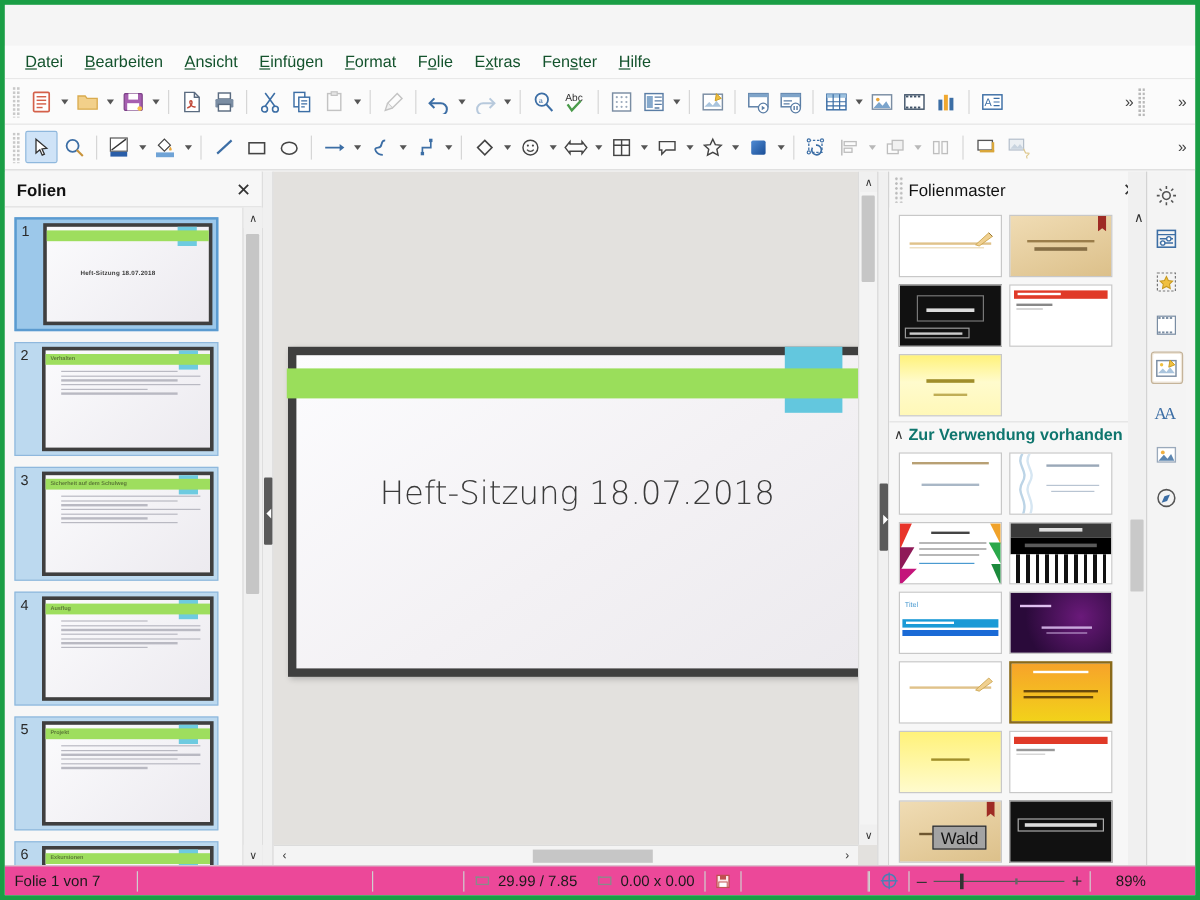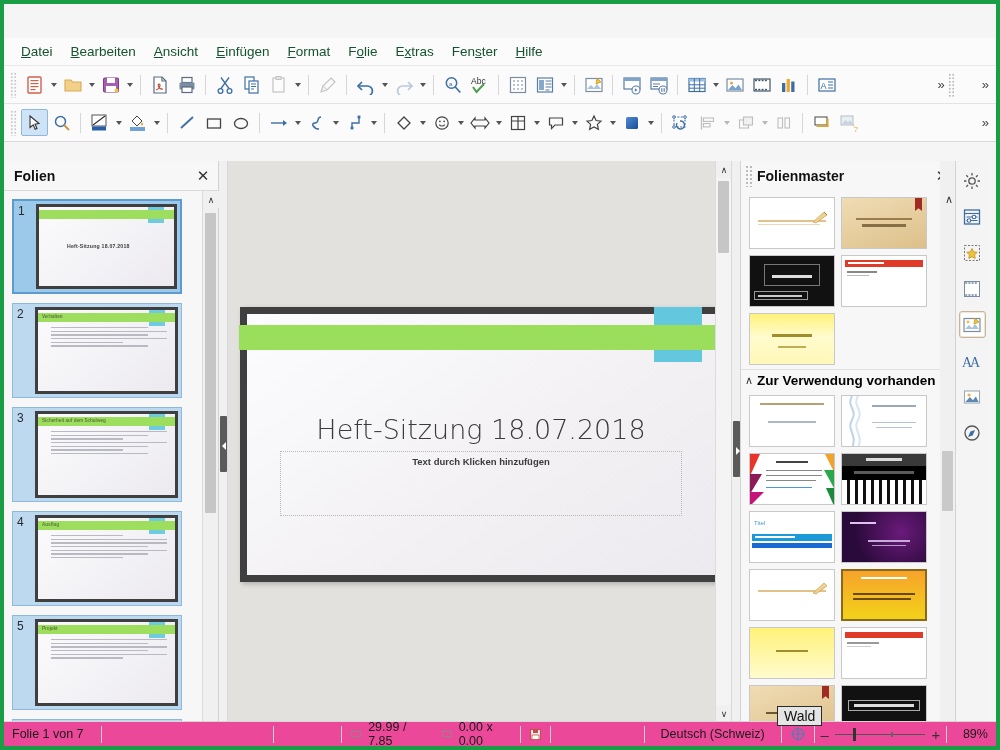--- a/index.html
+++ b/index.html
@@ -52,21 +52,21 @@
   .drop:after { content:""; border-left:3.2px solid transparent; border-right:3.2px solid transparent;
                 border-top:4px solid #555; }
   .sep { width:1px; height:20px; background:#d6d6d6; margin:0 5px; flex:none; }
   .chev { margin-left:auto; display:flex; align-items:center; flex:none; padding-right:4px;}
   .chev span { font-size:13px; color:#444; padding:0 3px; }
   .vgrip { width:6px; height:24px;
            background-image:radial-gradient(circle, #b9b9b9 1px, transparent 1.2px);
            background-size:3.5px 3.5px; }
 
   
-  .mainrow { position:absolute; left:0; top:157px; width:984px; height:578px; display:flex; }
+  .mainrow { position:absolute; left:0; top:139px; width:984px; height:578px; display:flex; }
 
   
   .slidepanel { width:215px; height:578px; background:#f7f7f7;
                 border-right:1px solid #d3d3d3; position:relative; display:flex; flex-direction:column; }
   .panel-head { height:30px; display:flex; align-items:center; padding:0 6px 0 10px;
                 border-bottom:1px solid #dadada; background:#f7f7f7; }
   .panel-title { font-size:14px; font-weight:bold; color:#111; }
   .panel-x { margin-left:auto; font-size:15px; color:#333; width:18px; text-align:center; }
   .slides-scroll { flex:1; position:relative; overflow:hidden; background:#f7f7f7;
                    padding:8px 0 0 8px; }
@@ -127,33 +127,33 @@
   .hs-track { flex:1; position:relative; height:13px; }
   .hs-thumb { position:absolute; left:44%; width:22%; top:1px; bottom:1px; background:#c6c6c6; }
 
   
   .deck { width:215px; height:578px; background:#f7f7f7; border-left:1px solid #d3d3d3;
           position:relative; display:flex; flex-direction:column; }
   .deck-head { height:30px; display:flex; align-items:center; padding:0 4px 0 4px; }
   .deck-dots { width:8px; height:22px;
                background-image:radial-gradient(circle, #bbb 1px, transparent 1.2px);
                background-size:4px 4px; margin-right:4px; }
-  .deck-title { font-size:14px; font-weight:bold; color:#111; }
+  .deck-title { font-size:14px; font-weight:normal; color:#111; }
   .deck-x { margin-left:auto; font-size:15px; color:#333; width:18px; text-align:center; }
   .deck-body { flex:1; overflow:hidden; position:relative; background:#f7f7f7; }
   .mgrid { display:flex; flex-wrap:wrap; gap:6px; padding:6px 18px 4px 8px; }
   .mtile { width:86px; height:52px; border:1px solid #c8c8c8; background:#fff; position:relative;
            overflow:hidden; font-size:3.6px; }
   .sect-head { display:flex; align-items:center; padding:3px 6px 3px 4px;
                border-top:1px solid #e1e1e1; }
   .sect-head .car { font-size:11px; color:#333; margin-right:4px; }
-  .sect-head .lbl { font-size:13.5px; font-weight:bold; color:#000000; white-space:nowrap;
+  .sect-head .lbl { font-size:13.5px; font-weight:bold; color:#0f766e; white-space:nowrap;
                     overflow:hidden; }
   .deck-vscroll { position:absolute; right:0; top:0; width:15px; bottom:0; background:#f0f0f0; }
-  .tooltip { position:absolute; background:#e5e5e5; border:1px solid #2a2a2a; padding:1px 6px;
+  .tooltip { position:absolute; background:#a3a3a3; border:1px solid #2a2a2a; padding:1px 6px;
              font-size:14px; color:#111; z-index:30; }
 
   
   .rail { width:33px; height:578px; background:#f4f4f4; border-left:1px solid #d3d3d3;
           display:flex; flex-direction:column; align-items:center; padding-top:6px; }
   .rbtn { width:27px; height:27px; margin-bottom:9px; display:flex; align-items:center;
           justify-content:center; border:1px solid transparent; border-radius:3px; }
   .rbtn.sel { background:#fff; border-color:#c5b49a; box-shadow:0 0 0 1px #efe6d8 inset; }
 
   
@@ -729,23 +729,20 @@
     <div class="splitter sp-left">
       <div class="sp-grab" style="top:255px;"></div>
     </div>
 
     <div class="editarea">
       <div class="slide-canvas">
         <div class="slide-inner">
           <div class="acc-cyan"></div>
           <div class="acc-green"></div>
           <div class="slide-title">Heft-Sitzung 18.07.2018</div>
-          <div class="slide-sub">
-            <span>Text durch Klicken hinzufügen</span>
-          </div>
         </div>
       </div>
 
       <div class="ea-vscroll">
         <div class="sb-arrow">∧</div>
         <div class="sb-thumb" style="top:20px; height:72px;"></div>
         <div class="sb-arrow" style="position:absolute;bottom:0;left:0;">∨</div>
       </div>
       <div class="ea-hscroll">
         <div class="hs-arrow">‹</div>
@@ -990,21 +987,20 @@
     <div class="sb-cell">
       <svg width="13" height="13" viewBox="0 0 13 13">
         <rect x="1.5" y="1.5" width="10" height="10" fill="#fdeaea" stroke="#c05050" stroke-width="1.1"></rect>
         <rect x="4" y="1.5" width="5" height="3.5" fill="#c05050"></rect>
         <rect x="3" y="7" width="7" height="4.5" fill="#fff" stroke="#c05050" stroke-width=".8"></rect>
       </svg>
     </div>
     <div class="sb-div"></div>
     <div class="sb-cell" style="width:105px"></div>
     <div class="sb-div"></div>
-    <div class="sb-cell" style="width:155px; justify-content:center">Deutsch (Schweiz)</div>
     <div class="sb-div"></div>
     <div class="sb-cell">
       <svg width="16" height="16" viewBox="0 0 16 16">
         <circle cx="8" cy="8" r="5.5" fill="none" stroke="#4a7fb5" stroke-width="1.2"></circle>
         <path d="M8 1v14M1 8h14" stroke="#4a7fb5" stroke-width="1.2"></path>
       </svg>
     </div>
     <div class="sb-div"></div>
     <div class="zoomslider">
       <span class="zs-sign">–</span>

